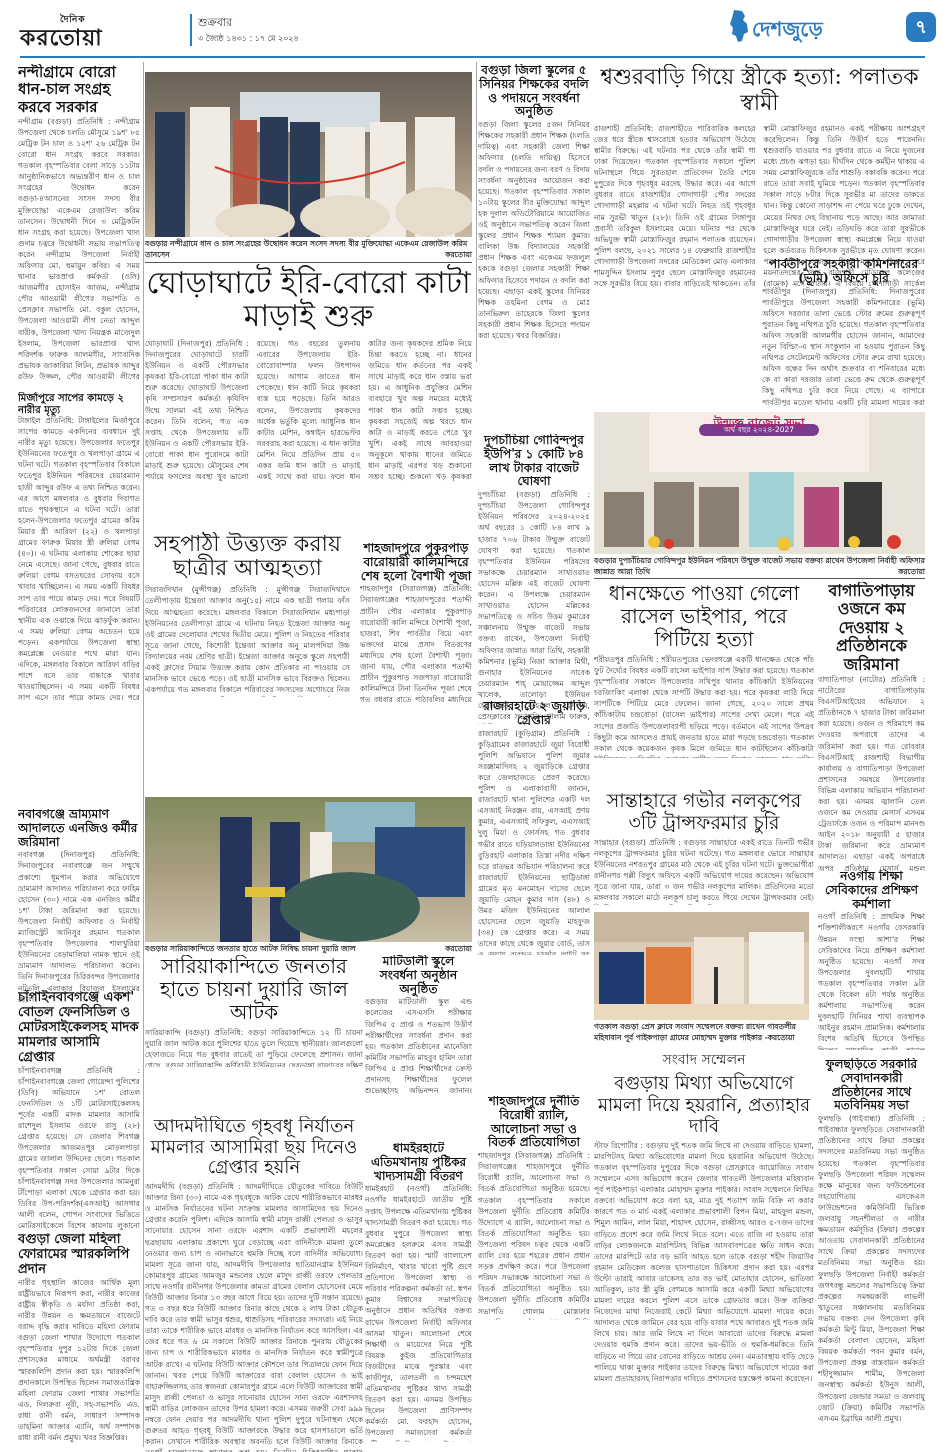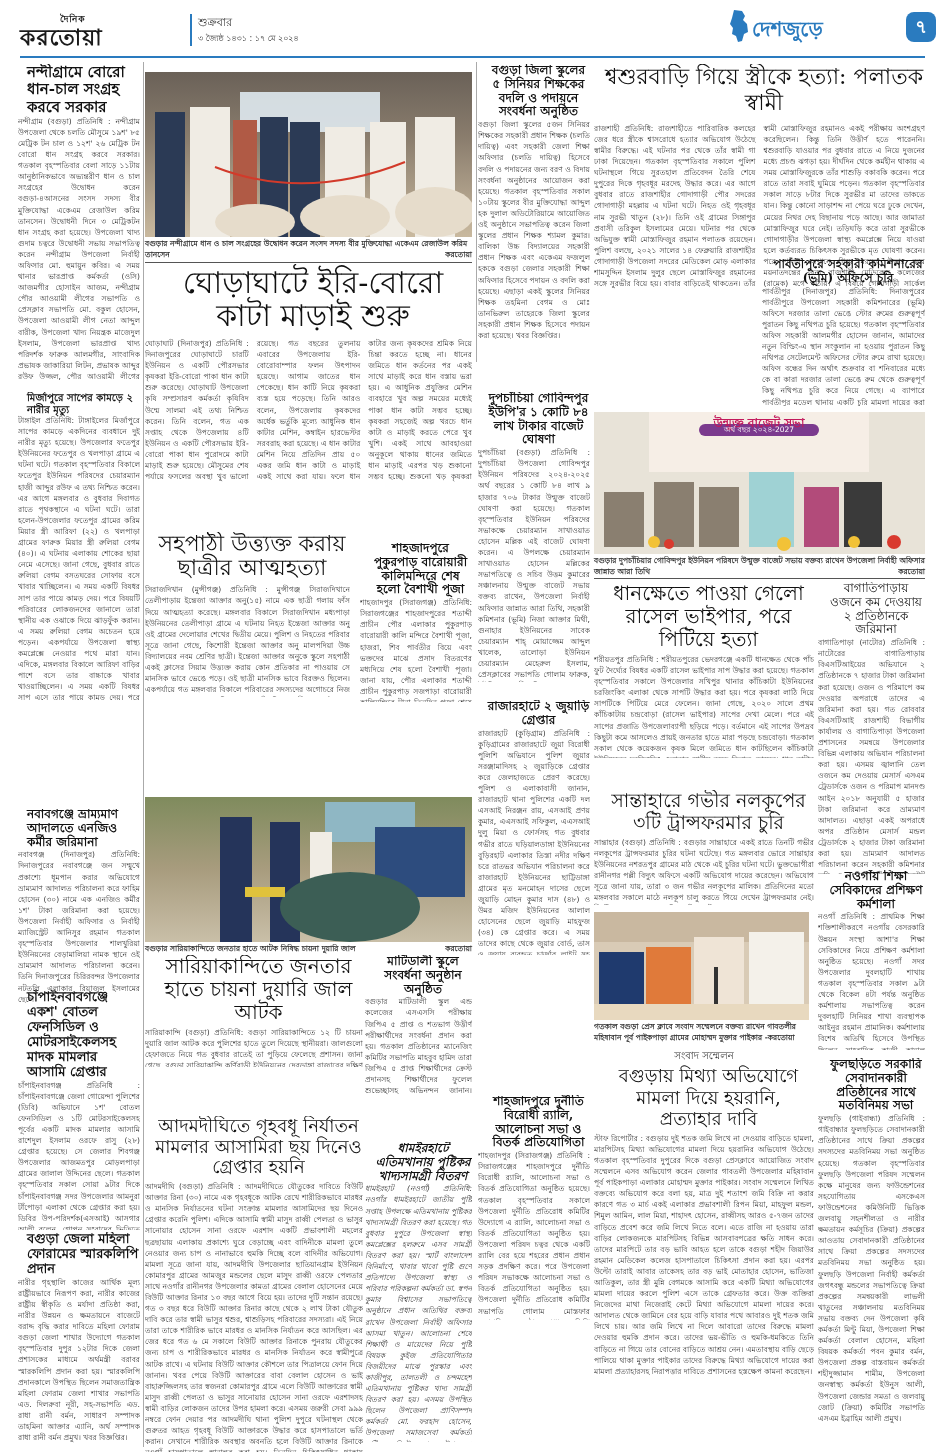--- a/index.html
+++ b/index.html
@@ -11,31 +11,31 @@
   .brand-big { left: 20px; top: 20px; font-size: 22px; font-weight: bold; color: #1a1a1a; letter-spacing: 1px; }
   .mast-sep { left: 190px; top: 14px; width: 2px; height: 32px; background: #2a7bbf; }
   .mast-day { left: 198px; top: 14px; font-size: 11px; color: #333; }
   .mast-date { left: 198px; top: 32px; font-size: 8px; color: #333; }
   .section-map { left: 728px; top: 8px; width: 22px; height: 36px; }
   .section-name { left: 752px; top: 14px; font-size: 20px; color: #2a7bbf; font-weight: bold; }
   .page-badge { left: 906px; top: 12px; width: 30px; height: 30px; background: #2a7bbf; color: #fff; border-radius: 8px; font-size: 18px; font-weight: bold; text-align: center; line-height: 30px; }
   .mast-rule { left: 20px; top: 56px; width: 905px; height: 2px; background: #2a7bbf; }
 
   .story { position: absolute; overflow: hidden; }
-  .hl { font-family: "DejaVu Serif", serif; color: #111; text-align: center; line-height: 1.15; font-weight: normal; margin-left: 9px; }
+  .hl { font-family: "DejaVu Serif", serif; color: #111; text-align: center; line-height: 1.15; font-weight: normal; }
   .hl-left { text-align: left; }
   .body-text { font-size: 7.5px; line-height: 1.48; color: #333; text-align: justify; }
   .body-cols2 { column-count: 2; column-gap: 8px; }
   .body-cols3 { column-count: 3; column-gap: 8px; }
   .photo { position: absolute; overflow: hidden; }
   .caption { position: absolute; font-size: 7.5px; line-height: 1.4; color: #333; font-weight: bold; }
   .credit { float: right; }
   .hrule { position: absolute; height: 1px; background: #555; }
   .vrule { position: absolute; width: 1px; background: #aaa; }
-  .kicker { font-size: 10px; text-align: center; color: #333; }
+  .kicker { font-size: 14px; text-align: center; color: #333; }
 </style>
 </head>
 <body>
 
 <div class="abs masthead">
   <div class="abs brand-small">দৈনিক</div>
   <div class="abs brand-big">করতোয়া</div>
   <div class="abs mast-sep"></div>
   <div class="abs mast-day">শুক্রবার</div>
   <div class="abs mast-date">৩ জ্যৈষ্ঠ ১৪৩১ : ১৭ মে ২০২৪</div>
@@ -145,41 +145,41 @@
 <div class="story" style="left:365px;top:955px;width:107px;height:140px;">
   <h2 class="hl" style="font-size:12px;font-weight:bold;">মাটিডালী স্কুলে সংবর্ধনা অনুষ্ঠান অনুষ্ঠিত</h2>
   <p class="body-text">বগুড়ার মাটিডালী স্কুল এন্ড কলেজের এসএসসি পরীক্ষায় জিপিএ ৫ প্রাপ্ত ও শতভাগ উত্তীর্ণ পরীক্ষার্থীদের সংবর্ধনা প্রদান করা হয়। গতকাল প্রতিষ্ঠানের ম্যানেজিং কমিটির সভাপতি মাহবুব হামিদ তারা জিপিএ ৫ প্রাপ্ত শিক্ষার্থীদের ক্রেস্ট প্রদানসহ শিক্ষার্থীদের ফুলেল শুভেচ্ছাসহ অভিনন্দন জানান। এসময় উপস্থিত ছিলেন ভারপ্রাপ্ত প্রধান শিক্ষক মোঃ আব্দুল আলিম, সিনিয়র শিক্ষক আব্দুস ছালেক, রেজাউল করিম, মাহবুবুর রাশেদ, সুজাতা ভট্টাচার্য, আফসা খাতুন, রাবেয়া খাতুনসহ অন্যান্য শিক্ষকবৃন্দ। অনুষ্ঠান সঞ্চালনা করেন ফজলে রাব্বি।</p>
 </div>
 
 <div class="story" style="left:145px;top:1116px;width:218px;height:336px;">
   <h1 class="hl" style="font-size:18px;line-height:1.15;padding-bottom:3px;">আদমদীঘিতে গৃহবধূ নির্যাতন মামলার আসামিরা ছয় দিনেও গ্রেপ্তার হয়নি</h1>
   <p class="body-text">আদমদীঘি (বগুড়া) প্রতিনিধি : আদমদীঘিতে যৌতুকের দাবিতে বিউটি আক্তার রিনা (৩০) নামে এক গৃহবধূকে আটক রেখে শারীরিকভাবে মারধর ও মানসিক নির্যাতনের ঘটনা সংক্রান্ত মামলার আসামিদের ছয় দিনেও গ্রেপ্তার করেনি পুলিশ। এদিকে আসামি স্বামী মাসুদ রাব্বী পেলতা ও ভাসুর সানোয়ার হোসেন সানা ওরফে এরশাদ একটি প্রভাবশালী মহলের ছত্রছায়ায় এলাকায় প্রকাশ্যে ঘুরে বেড়াচ্ছে এবং বাদিনীকে মামলা তুলে নেওয়ার জন্য চাপ ও নানাভাবে হুমকি দিচ্ছে বলে বাদিনীর অভিযোগ। মামলা সূত্রে জানা যায়, আদমদীঘি উপজেলার ছাতিয়ানগ্রাম ইউনিয়ন কোমারপুর গ্রামের আমজুর মন্ডলের ছেলে মাসুদ রাব্বী ওরফে পেলতার সাথে নওগাঁর রানীনগর উপজেলার কামতা গ্রামের বেলাল হোসেনের মেয়ে বিউটি আক্তার রিনার ১৩ বছর আগে বিয়ে হয়। তাদের দুটি সন্তান রয়েছে। গত ৩ বছর ধরে বিউটি আক্তার রিনার কাছে থেকে ২ লাখ টাকা যৌতুক দাবি করে তার স্বামী ভাসুর শ্বশুর, শ্বাশুড়িসহ পরিবারের সদস্যরা। এই নিয়ে তারা তাকে শারীরিক ভাবে মারধর ও মানসিক নির্যাতন করে আসছিল। এর জের ধরে গত ৬ মে সকালে বিউটি আক্তার রিনাকে পুনরায় যৌতুকের জন্য চাপ ও শারীরিকভাবে মারধর ও মানসিক নির্যাতন করে স্বামীপুত্রে আটক রাখে। এ ঘটনায় বিউটি আক্তার কৌশলে তার পিত্রালয়ে ফোন দিয়ে জানান। খবর পেয়ে বিউটি আক্তারের বাবা বেলাল হোসেন ও ভাই বাহারুজ্জিলসহ তার স্বজনরা কোমারপুর গ্রামে এলে বিউটি আক্তারের স্বামী মাসুদ রাব্বী পেলতা ও ভাসুর সানোয়ার হোসেন সানা ওরফে এরশাদসহ স্বামী বাড়ির লোকজন তাদের উপর হামলা করে। এসময় জরুরী সেবা ৯৯৯ নম্বরে ফোন দেয়ার পর আদমদীঘি থানা পুলিশ দুপুরে ঘটনাস্থল থেকে গুরুতর আহত গৃহবধূ বিউটি আক্তারকে উদ্ধার করে হাসপাতালে ভর্তি করান। সেখানে শারীরিক অবস্থার অবনতি হলে বিউটি আক্তার রিনাকে নওগাঁ হাসপাতালে স্থানান্তর করা হয়। তিনদিন চিকিৎসাধিন থাকায় আদমদীঘি থানায় গত রোববার (১২ মে) নারী ও শিশু নির্যাতন আইনে মামলা করেন। মামলার তদন্তকারি উপ পরিদর্শক হজরত আলী জানান, আসামিদের গ্রেফতারে বিভিন্ন স্থানে অভিযান চালানো হচ্ছে।</p>
 </div>
 
-<div class="story" style="left:365px;top:1142px;width:107px;height:300px;font-style:italic;">
+<div class="story" style="left:365px;top:1142px;width:107px;height:300px;">
   <h2 class="hl" style="font-size:12px;font-weight:bold;">ধামইরহাটে এতিমখানায় পুষ্টিকর খাদ্যসামগ্রী বিতরণ</h2>
   <p class="body-text">ধামইরহাট (নওগাঁ) প্রতিনিধি: নওগাঁর ধামইরহাটে জাতীয় পুষ্টি সপ্তাহ উপলক্ষে এতিমখানায় পুষ্টিকর খাদ্যসামগ্রী বিতরণ করা হয়েছে। গত বুধবার দুপুরে উপজেলা স্বাস্থ্য কমপ্লেক্সের হলরুমে এসব সামগ্রী বিতরণ করা হয়। স্মার্ট বাংলাদেশ বিনির্মাণে, খাবার খাবো পুষ্টি গুণে প্রতিপাদ্যে উপজেলা স্বাস্থ্য ও পরিবার পরিকল্পনা কর্মকর্তা ডা. স্বপন কুমার বিশ্বাসের সভাপতিত্বে অনুষ্ঠানে প্রধান অতিথির বক্তব্য রাখেন উপজেলা নির্বাহী অফিসার আসমা খাতুন। আলোচনা শেষে শিক্ষার্থী ও মায়েদের নিয়ে পুষ্টি বিষয়ক কুইজ প্রতিযোগিতার বিজয়ীদের মাঝে পুরস্কার এবং কাজীপুর, তালতলী ও চন্দমহেশ এতিমখানায় পুষ্টিকর খাদ্য সামগ্রী বিতরণ করা হয়। এসময় উপস্থিত ছিলেন উপজেলা প্রাণিসম্পদ কর্মকর্তা মো. ফরহাদ হোসেন, উপজেলা সমাজসেবা কর্মকর্তা এটিএম ফজিউল আলম, উপজেলা মহিলা বিষয়ক কর্মকর্তা মিজানুর রহমান, সহকারী জনস্বাস্থ্য প্রকৌশলী মিলন কুমার, স্যানিটারী ইন্সপেক্টর আনিসুর রহমান, স্বাস্থ্য পরিদর্শক আব্দুর রাজ্জাক প্রমুখ।</p>
 </div>
 
 <div class="story" style="left:478px;top:64px;width:112px;height:345px;">
   <h2 class="hl" style="font-size:12px;font-weight:bold;">বগুড়া জিলা স্কুলের ৫ সিনিয়র শিক্ষকের বদলি ও পদায়নে সংবর্ধনা অনুষ্ঠিত</h2>
   <p class="body-text">বগুড়া জিলা স্কুলের ৫জন সিনিয়র শিক্ষকের সহকারী প্রধান শিক্ষক (চলতি দায়িত্ব) এবং সহকারী জেলা শিক্ষা অফিসার (চলতি দায়িত্ব) হিসেবে বদলি ও পদায়নের জন্য বরণ ও বিদায় সংবর্ধনা অনুষ্ঠানের আয়োজন করা হয়েছে। গতকাল বৃহস্পতিবার সকাল ১০টায় স্কুলের বীর মুক্তিযোদ্ধা আব্দুল হক দুলাল অডিটোরিয়ামে আয়োজিত ওই অনুষ্ঠানে সভাপতিত্ব করেন জিলা স্কুলের প্রধান শিক্ষক শ্যামল কুমার। বালিকা উচ্চ বিদ্যালয়ের সহকারী প্রধান শিক্ষক এবং একেএম ফজলুল হককে বগুড়া জেলার সহকারী শিক্ষা অফিসার হিসেবে পদায়ন ও বদলি করা হয়েছে। এছাড়া একই স্কুলের সিনিয়র শিক্ষক তহমিনা বেগম ও মোঃ তানভিরুল তাহেরকে জিলা স্কুলের সহকারী প্রধান শিক্ষক হিসেবে পদায়ন করা হয়েছে। খবর বিজ্ঞপ্তির।</p>
 </div>
 
 <div class="story" style="left:594px;top:64px;width:331px;height:342px;">
   <h1 class="hl" style="font-size:22px;line-height:1.2;padding-bottom:6px;">শ্বশুরবাড়ি গিয়ে স্ত্রীকে হত্যা: পলাতক স্বামী</h1>
   <p class="body-text body-cols2" style="height:174px;">রাজশাহী প্রতিনিধি: রাজশাহীতে পারিবারিক কলহের জের ধরে স্ত্রীকে শ্বাসরোধে হত্যার অভিযোগ উঠেছে স্বামীর বিরুদ্ধে। এই ঘটনার পর থেকে তাঁর স্বামী গা ঢাকা দিয়েছেন। গতকাল বৃহস্পতিবার সকালে পুলিশ ঘটনাস্থলে গিয়ে সুরতহাল প্রতিবেদন তৈরি শেষে দুপুরের দিকে গৃহবধূর মরদেহ উদ্ধার করে। এর আগে বুধবার রাতে রাজশাহীর গোদাগাড়ী পৌর সদরের গোদাগাড়ী মহল্লায় এ ঘটনা ঘটে। নিহত ওই গৃহবধূর নাম সুরভী খাতুন (২৮)। তিনি ওই গ্রামের সিঙ্গাপুর প্রবাসী তরিকুল ইসলামের মেয়ে। ঘটনার পর থেকে অভিযুক্ত স্বামী মোস্তাফিজুর রহমান পলাতক রয়েছেন। পুলিশ বলছে, ২০২১ সালের ১৪ ফেব্রুয়ারি রাজশাহীর গোদাগাড়ী উপজেলা সদরের মেডিকেল মোড় এলাকার শামসুদ্দিন ইসলাম দুলুর ছেলে মোস্তাফিজুর রহমানের সঙ্গে সুরভীর বিয়ে হয়। বাবার বাড়িতেই থাকতেন। তাঁর স্বামী মোস্তাফিজুর রহমানও একই পরীক্ষায় অংশগ্রহণ করেছিলেন। কিন্তু তিনি উত্তীর্ণ হতে পারেননি। শ্বশুরবাড়ি যাওয়ার পর বুধবার রাতে এ নিয়ে দুজনের মধ্যে প্রচণ্ড ঝগড়া হয়। দীর্ঘদিন থেকে কর্মহীন থাকায় এ সময় মোস্তাফিজুরকে তাঁর শাশুড়ি বকাবকি করেন। পরে রাতে তারা সবাই ঘুমিয়ে পড়েন। গতকাল বৃহস্পতিবার সকাল সাড়ে ৮টার দিকে সুরভীর মা তাদের ডাকতে যান। কিন্তু কোনো সাড়াশব্দ না পেয়ে ঘরে ঢুকে দেখেন, মেয়ের নিথর দেহ বিছানায় পড়ে আছে। আর জামাতা মোস্তাফিজুর ঘরে নেই। তড়িঘড়ি করে তারা সুরভীকে গোদাগাড়ীর উপজেলা স্বাস্থ্য কমপ্লেক্সে নিয়ে যাওয়া হলে কর্তব্যরত চিকিৎসক সুরভীকে মৃত ঘোষণা করেন। পরে পুলিশ সেখানে গিয়ে মরদেহ উদ্ধার করে ময়নাতদন্তের জন্য রাজশাহী মেডিকেল কলেজের (রামেক) মর্গে পাঠায়। এ বিষয়ে গোদাগাড়ী সার্কেল সহকারী পুলিশ সুপার (এএসপি) সোহেল রানা বলেন, 'সুরতহাল প্রতিবেদন তৈরির সময় নিহত গৃহবধূর গলায় হালকা দাগ দেখা গেছে। প্রাথমিকভাবে ধারণা করা হচ্ছে-পারিবারিক কলহের জেরে তাঁকে শ্বাসরোধে হত্যা করা হয়েছে। তবে ময়নাতদন্তের রিপোর্ট না পাওয়া পর্যন্ত মৃত্যুর প্রকৃত কারণ সম্পর্কে নিশ্চিত হওয়া যাচ্ছে না।' তিনি আরও বলেন, 'এই ঘটনায় নিহতের মা জোৎস্না আক্তার বাদী হয়ে মোস্তাফিজুর রহমানের নামে হত্যা মামলা দায়ের করেছেন।'</p>
 </div>
 
 <div class="story" style="left:762px;top:258px;width:163px;height:148px;">
   <h2 class="hl" style="font-size:12px;font-weight:bold;">পার্বতীপুরে সহকারী কমিশনারের (ভূমি) অফিসে চুরি</h2>
   <p class="body-text">পার্বতীপুর (দিনাজপুর) প্রতিনিধি: দিনাজপুরের পার্বতীপুরে উপজেলা সহকারী কমিশনারের (ভূমি) অফিসে দরজার তালা ভেঙে স্টোর রুমের গুরুত্বপূর্ণ পুরাতন কিছু নথিপত্র চুরি হয়েছে। গতকাল বৃহস্পতিবার অফিস সহকারী আলমগীর হোসেন জানান, আমাদের নতুন বিল্ডিং-এ স্থান সংকুলান না হওয়ায় পুরাতন কিছু নথিপত্র সেটেলমেন্ট অফিসের স্টোর রুমে রাখা হয়েছে। অফিস বন্ধের দিন অর্থাৎ শুক্রবার বা শনিবারের মধ্যে কে বা কারা দরজার তালা ভেঙে রুম থেকে গুরুত্বপূর্ণ কিছু নথিপত্র চুরি করে নিয়ে গেছে। এ ব্যাপারে পার্বতীপুর মডেল থানায় একটি চুরি মামলা দায়ের করা হয়েছে।</p>
 </div>
 
-<div class="story" style="left:478px;top:392px;width:112px;height:290px;">
+<div class="story" style="left:478px;top:434px;width:112px;height:290px;">
   <h2 class="hl" style="font-size:12px;font-weight:bold;">দুপচাঁচিয়া গোবিন্দপুর ইউপি'র ১ কোটি ৮৪ লাখ টাকার বাজেট ঘোষণা</h2>
   <p class="body-text">দুপচাঁচিয়া (বগুড়া) প্রতিনিধি : দুপচাঁচিয়া উপজেলা গোবিন্দপুর ইউনিয়ন পরিষদের ২০২৪-২০২৫ অর্থ বছরের ১ কোটি ৮৪ লাখ ৯ হাজার ৭০৬ টাকার উন্মুক্ত বাজেট ঘোষণা করা হয়েছে। গতকাল বৃহস্পতিবার ইউনিয়ন পরিষদের সভাকক্ষে চেয়ারম্যান সাখাওয়াত হোসেন মল্লিক এই বাজেট ঘোষণা করেন। এ উপলক্ষে চেয়ারম্যান সাখাওয়াত হোসেন মল্লিকের সভাপতিত্বে ও সচিব উত্তম কুমারের সঞ্চালনায় উন্মুক্ত বাজেট সভায় বক্তব্য রাখেন, উপজেলা নির্বাহী অফিসার জান্নাত আরা তিথি, সহকারী কমিশনার (ভূমি) নিজা আক্তার মিথী, গুনাহার ইউনিয়নের সাবেক চেয়ারম্যান শাহ্ মোয়াজ্জেম আব্দুল খালেক, তালোড়া ইউনিয়ন চেয়ারম্যান মেহেরুল ইসলাম, প্রেসক্লাবের সভাপতি গোলাম ফারুক, ইউপি সদস্য বীরমুক্তিযোদ্ধা এএকএম আফতাব উদ্দীন প্রমুখ। পরে শ্রেষ্ঠ করদাতা পুরস্কার সহ ছাত্র-ছাত্রীদের মাঝে শাহেব চারা বিতরণ করা হয়।</p>
 </div>
 
 <div class="photo" style="left:594px;top:412px;width:331px;height:142px;background:#e8e3d8;">
   <svg width="331" height="142">
     <rect x="55" y="0" width="220" height="60" fill="#f6eee6"></rect>
     <rect x="105" y="12" width="120" height="12" rx="6" fill="#7b3a8e"></rect>
     <g fill="#8a7f70">
         <rect x="10" y="80" width="40" height="55"></rect>
@@ -207,21 +207,21 @@
   <span class="credit">করতোয়া</span>
 </div>
 <div class="hrule" style="left:594px;top:578px;width:331px;"></div>
 
 <div class="story" style="left:594px;top:582px;width:220px;height:176px;">
   <h1 class="hl" style="font-size:20px;line-height:1.15;padding-bottom:3px;">ধানক্ষেতে পাওয়া গেলো রাসেল ভাইপার, পরে পিটিয়ে হত্যা</h1>
   <p class="body-text">শরীয়তপুর প্রতিনিধি : শরীয়তপুরের ভেদরগঞ্জে একটি ধানক্ষেত থেকে পাঁচ ফুট দৈর্ঘ্যের বিষধর একটি রাসেল ভাইপার সাপ উদ্ধার করা হয়েছে। গতকাল বৃহস্পতিবার সকালে উপজেলার সখিপুর থানার কাঁচিকাটা ইউনিয়নের চরজিংকিং এলাকা থেকে সাপটি উদ্ধার করা হয়। পরে কৃষকরা লাঠি দিয়ে সাপটিকে পিটিয়ে মেরে ফেলেন। জানা গেছে, ২০২০ সালে প্রথম কাঁচিকাটায় চন্দ্রবোড়া (রাসেল ভাইপার) সাপের দেখা মেলে। পরে এই সাপের প্রজাতি উপজেলাব্যাপী ছড়িয়ে পড়ে। বর্তমানে এই সাপের উপদ্রব কিছুটা কমে আসলেও প্রায়ই জনতার হাতে মারা পড়ছে চন্দ্রবোড়া। গতকাল সকাল থেকে কয়েকজন কৃষক মিলে জমিতে ধান কাটছিলেন কাঁচিকাটা ইউনিয়নের চরজিংকিং এলাকার স্থানীয় কৃষক বিল্লাল হোসেন। ধান কাটার এক পর্যায়ে তিনি একটি চন্দ্রবোড়া সাপকে কুণ্ডলী পাকিয়ে বসে থাকতে দেখেন। পরে তিনি ভয়ে চিৎকার দিলে পাশে থাকা অন্য কৃষকরা এসে সাপটিকে পিটিয়ে মেরে ফেলেন। ভেদরগঞ্জ উপজেলা স্বাস্থ্য ও পরিবার পরিকল্পনা কর্মকর্তা ডা. সুমন কুমার পোদ্দার বলেন, আগের তুলনায় এই অঞ্চলে বিষাক্ত সাপের উপদ্রব অনেক বেড়েছে। তবে উপজেলা স্বাস্থ্য কমপ্লেক্সে সাপের বিষের প্রতিষেধক মজুত আছে। সাপেকাটা রোগীকে দ্রুত হাসপাতালে নিয়ে এলে বাঁচানো সম্ভব।</p>
 </div>
 
 <div class="story" style="left:818px;top:582px;width:107px;height:292px;">
-  <h2 class="hl" style="font-size:12px;font-weight:normal;">বাগাতিপাড়ায় ওজনে কম দেওয়ায় ২ প্রতিষ্ঠানকে জরিমানা</h2>
+  <h2 class="hl" style="font-size:16px;font-weight:bold;">বাগাতিপাড়ায় ওজনে কম দেওয়ায় ২ প্রতিষ্ঠানকে জরিমানা</h2>
   <p class="body-text">বাগাতিপাড়া (নাটোর) প্রতিনিধি : নাটোরের বাগাতিপাড়ায় বিএসটিআইয়ের অভিযানে ২ প্রতিষ্ঠানকে ৭ হাজার টাকা জরিমানা করা হয়েছে। ওজন ও পরিমাপে কম দেওয়ার অপরাধে তাদের এ জরিমানা করা হয়। গত রোববার বিএসটিআই রাজশাহী বিভাগীয় কার্যালয় ও বাগাতিপাড়া উপজেলা প্রশাসনের সমন্বয়ে উপজেলার বিভিন্ন এলাকায় অভিযান পরিচালনা করা হয়। এসময় জ্বালানি তেল ওজনে কম দেওয়ায় মেসার্স এসএম ট্রেডার্সকে ওজন ও পরিমাপ মানদণ্ড আইন ২০১৮ অনুযায়ী ৫ হাজার টাকা জরিমানা করে ভ্রাম্যমাণ আদালত। এছাড়া একই অপরাধে অপর প্রতিষ্ঠান মেসার্স মন্ডল ট্রেডার্সকে ২ হাজার টাকা জরিমানা করা হয়। ভ্রাম্যমাণ আদালত পরিচালনা করেন সহকারী কমিশনার ভূমি ও এক্সিকিউটিভ ম্যাজিস্ট্রেট সুরাইয়া মমতাজ। এসময় বিএসটিআই'র কর্মকর্তারা জানান, জনস্বার্থে এধরনের কার্যক্রম অব্যাহত থাকবে।</p>
 </div>
 
 <div class="story" style="left:478px;top:700px;width:112px;height:255px;">
   <h2 class="hl" style="font-size:12px;font-weight:bold;">রাজারহাটে ২ জুয়াড়ি গ্রেপ্তার</h2>
   <p class="body-text">রাজারহাট (কুড়িগ্রাম) প্রতিনিধি : কুড়িগ্রামের রাজারহাটে জুয়া বিরোধী পুলিশি অভিযানে পুলিশ জুয়ার সরঞ্জামাদিসহ ২ জুয়াড়িকে গ্রেপ্তার করে জেলহাজতে প্রেরণ করেছে। পুলিশ ও এলাকাবাসী জানান, রাজারহাট থানা পুলিশের একটি দল এসআই নিরঞ্জন রায়, এসআই প্রণয় কুমার, এএসআই সফিকুল, এএসআই দুলু মিয়া ও ফোর্সসহ গত বুধবার গভীর রাতে ঘড়িয়ালডাঙ্গা ইউনিয়নের বুড়িরহাট এলাকার তিস্তা নদীর দক্ষিণ চরে রাতভর অভিযান পরিচালনা করে রাজারহাট ইউনিয়নের ছাট্টিডাঙ্গা গ্রামের মৃত মনমোহন দাসের ছেলে জুয়াড়ি মোহন কুমার দাস (৪৮) ও উমর মজিদ ইউনিয়নের আলাল হোসেনের ছেলে জুয়াড়ি মাহফুজ (৩৪) কে গ্রেপ্তার করে। এ সময় তাদের কাছে থেকে জুয়ার বোর্ড, তাস ও জুয়ায় ব্যবহৃত চার্জার লাইট সহ নগদ ৩,৫৭০ টাকা ও জুয়া খেলায় ব্যবহৃত চার্জার মেশিন সহ উদ্ধার করে পুলিশ। এব্যাপারে রাজারহাট থানায় ১৮৬৭ সালের প্রকাশ্য জুয়া আইনে একটি নিয়মিত মামলা দায়ের করা হয়েছে। রাজারহাট থানার অফিসার ইনচার্জ মোস্তাফিজুর রহমান পিপিএম বিষয়টি নিশ্চিত করে বলেন, নিয়মিত মামলা দায়ের করে আসামিদ্বয়কে কুড়িগ্রাম জেলহাজতে প্রেরণ করা হয়েছে।</p>
 </div>
 
 <div class="story" style="left:594px;top:790px;width:220px;height:115px;">
   <h1 class="hl" style="font-size:19px;line-height:1.15;padding-bottom:3px;">সান্তাহারে গভীর নলকূপের ৩টি ট্রান্সফরমার চুরি</h1>

